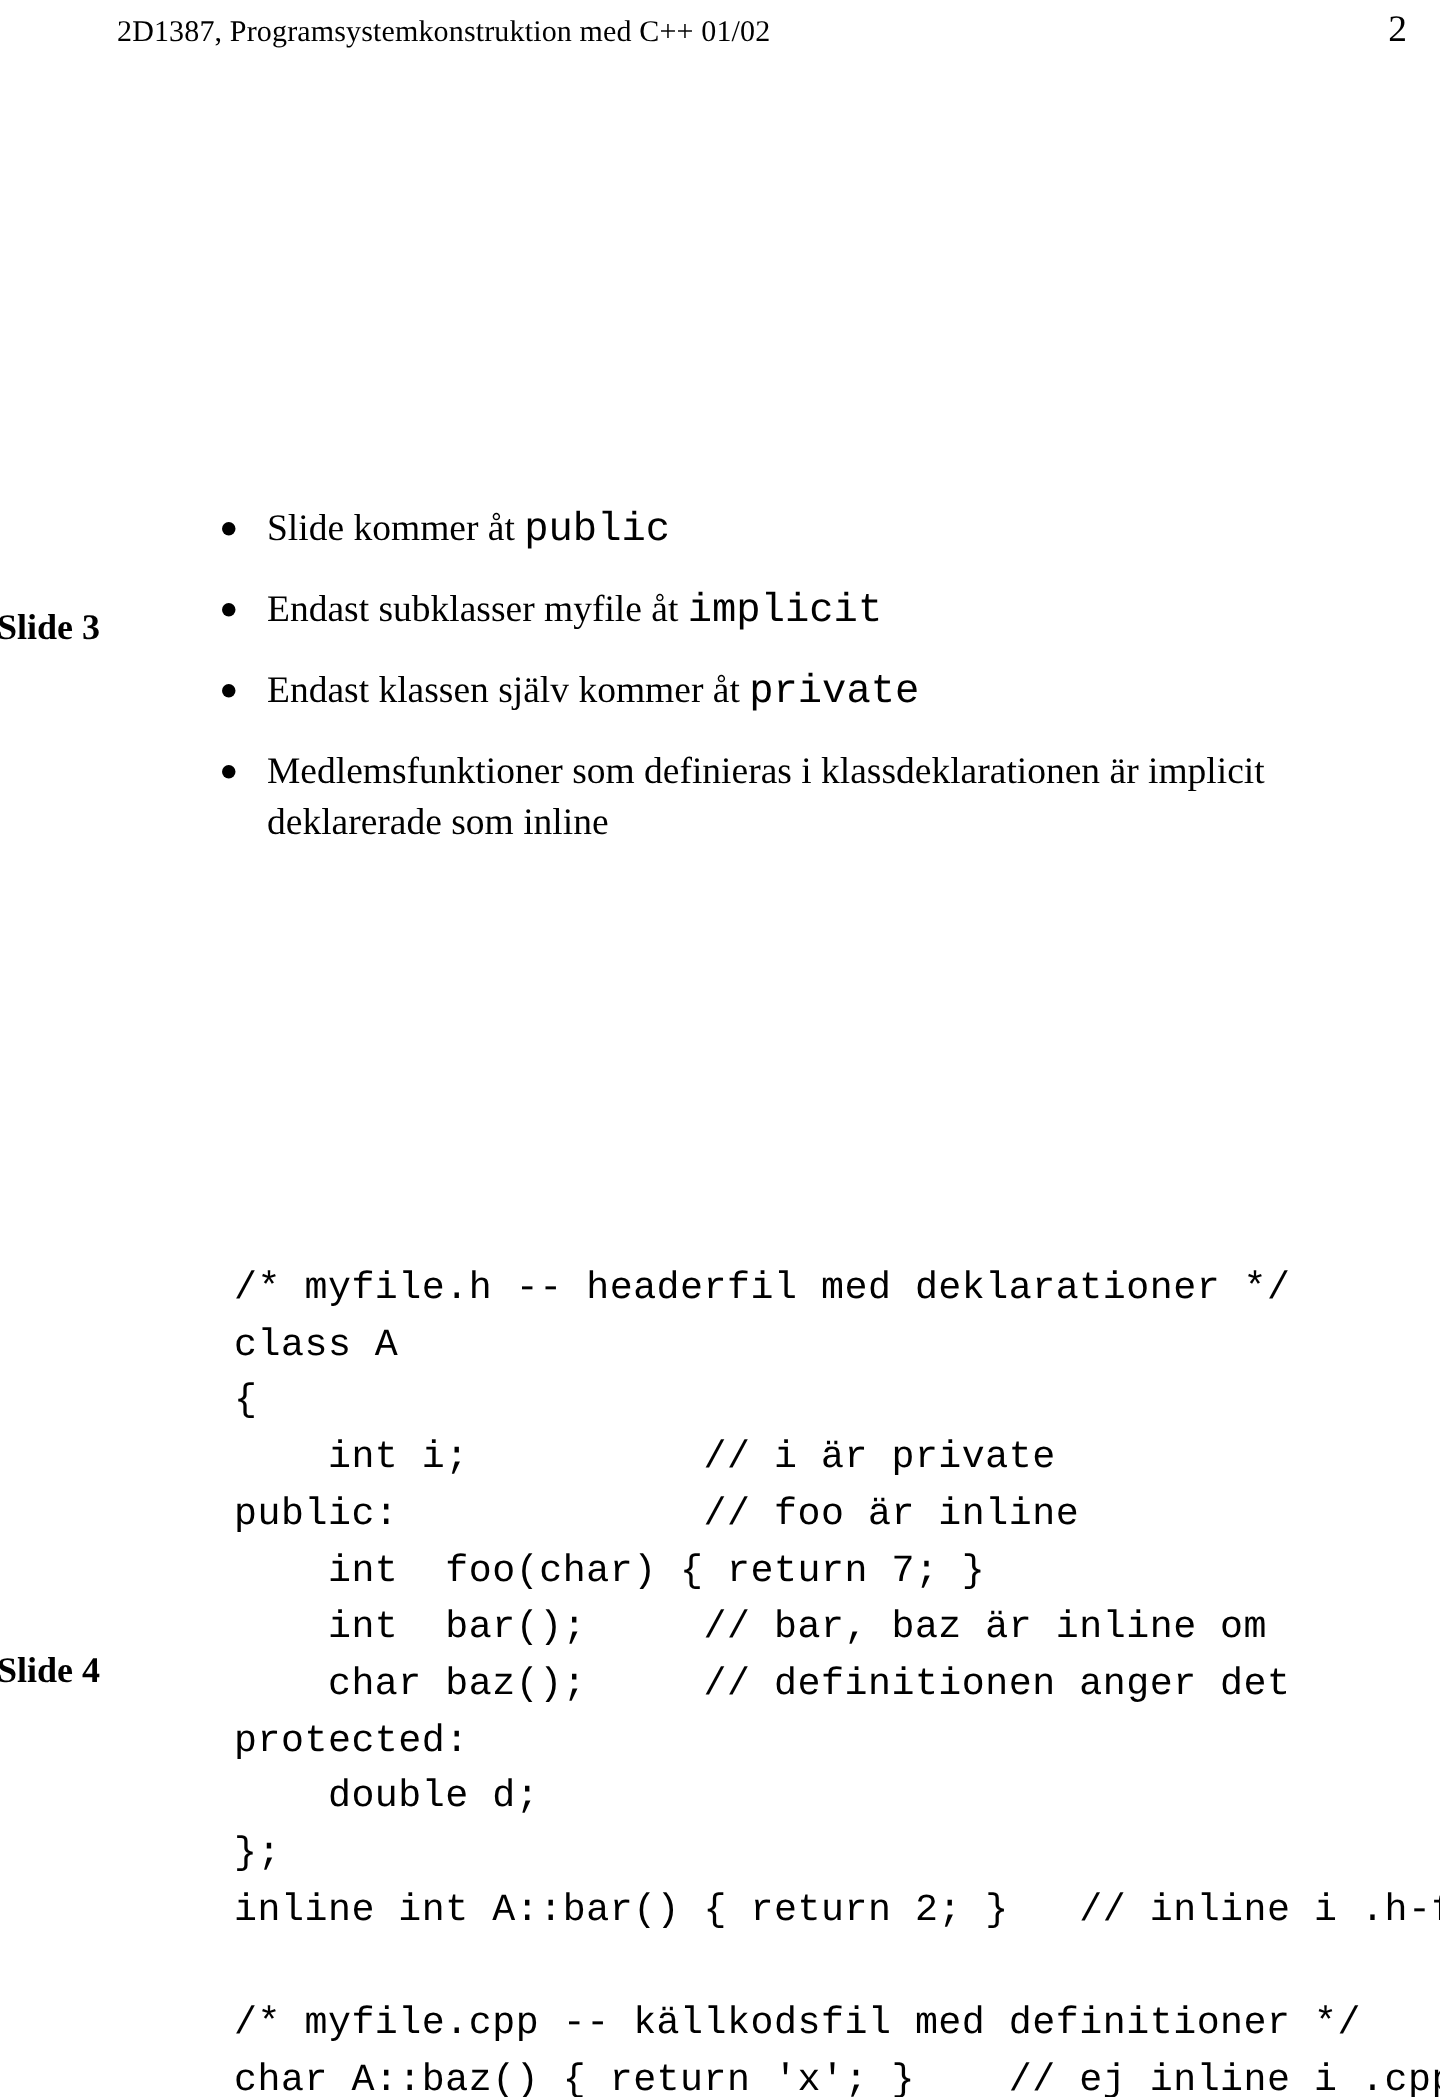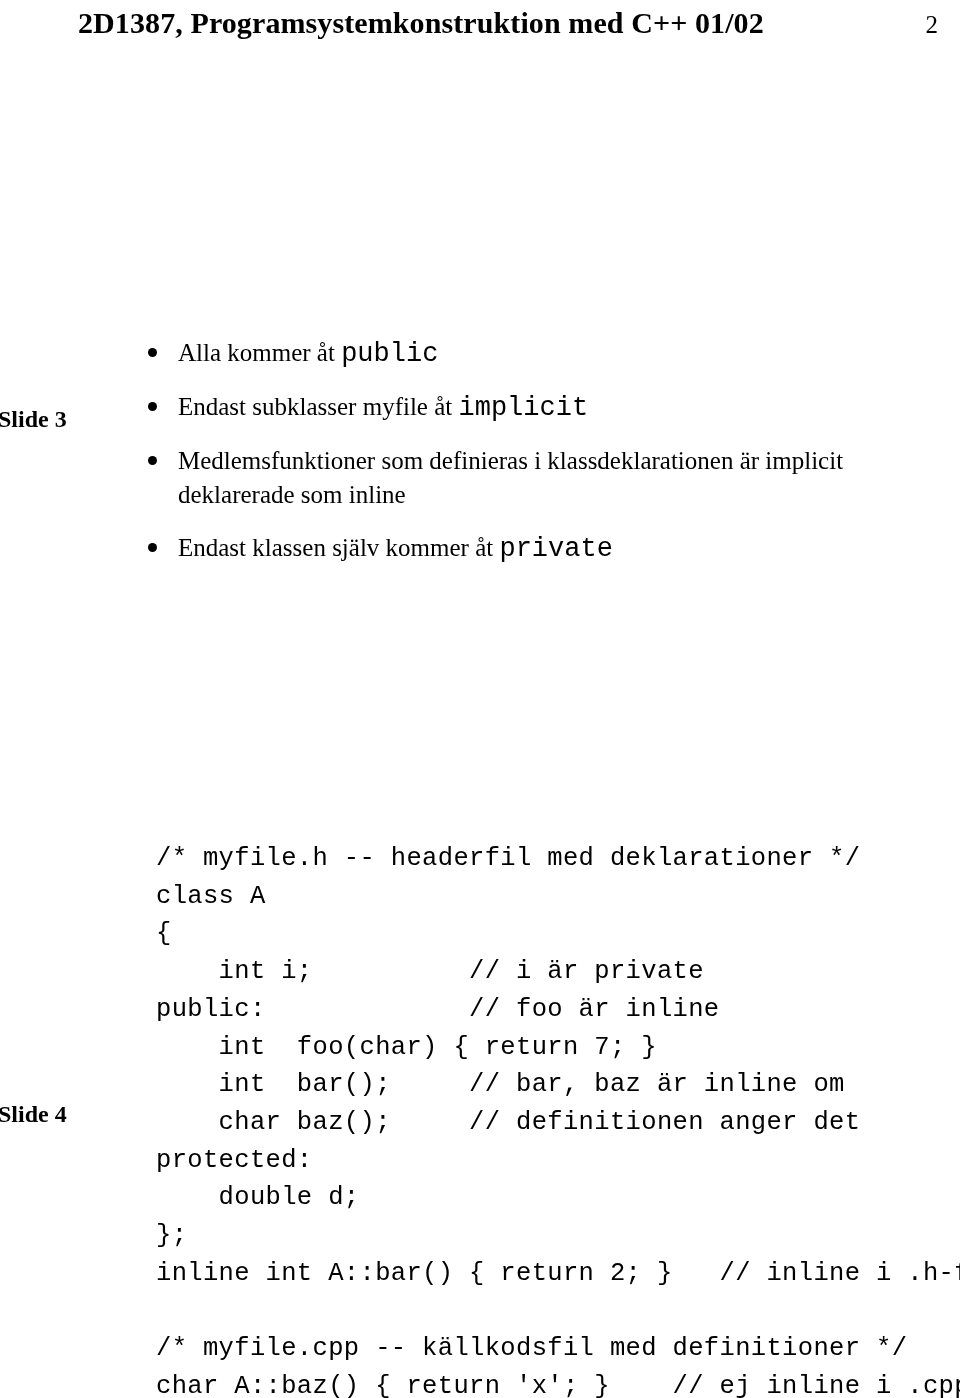--- a/index.html
+++ b/index.html
@@ -22,24 +22,23 @@
     position: absolute;
     left: 78px;
     top: 6px;
     width: 860px;
     display: flex;
     align-items: baseline;
     justify-content: space-between;
   }
   .header-title {
     font-family: "Liberation Serif", "DejaVu Serif", serif;
-    font-size: 30px;
+    font-size: 20px;
     letter-spacing: 0.1px;
     white-space: nowrap;
-    font-weight: bold;
   }
   .header-page {
     font-family: "Liberation Serif", "DejaVu Serif", serif;
     font-size: 25px;
   }
 
   
   .slide-label {
     position: absolute;
     font-family: "Liberation Serif", "DejaVu Serif", serif;
@@ -112,24 +111,24 @@
 
   <div class="header">
     <span class="header-title">2D1387, Programsystemkonstruktion med C++ 01/02</span>
     <span class="header-page">2</span>
   </div>
 
   <div class="slide-label slide-label-3">Slide 3</div>
 
 
   <ul class="bullet-list" id="bullet-list">
-      <li class="bullet-item"><span class="bullet-dot"></span><span>Alla kommer åt </span><span class="tt">public</span></li>
+      <li class="bullet-item"><span class="bullet-dot"></span><span>Slide kommer åt </span><span class="tt">public</span></li>
       <li class="bullet-item"><span class="bullet-dot"></span><span>Endast subklasser myfile åt </span><span class="tt">implicit</span></li>
+      <li class="bullet-item"><span class="bullet-dot"></span><span>Endast klassen själv kommer åt </span><span class="tt">private</span></li>
       <li class="bullet-item"><span class="bullet-dot"></span><span>Medlemsfunktioner som definieras i klassdeklarationen är implicit deklarerade som inline</span></li>
-      <li class="bullet-item"><span class="bullet-dot"></span><span>Endast klassen själv kommer åt </span><span class="tt">private</span></li>
     </ul>
 
   <div class="slide-label slide-label-4">Slide 4</div>
 
   <pre class="code-block">/* myfile.h -- headerfil med deklarationer */
 class A
 {
     int i;          // i är private
 public:             // foo är inline
     int  foo(char) { return 7; }

